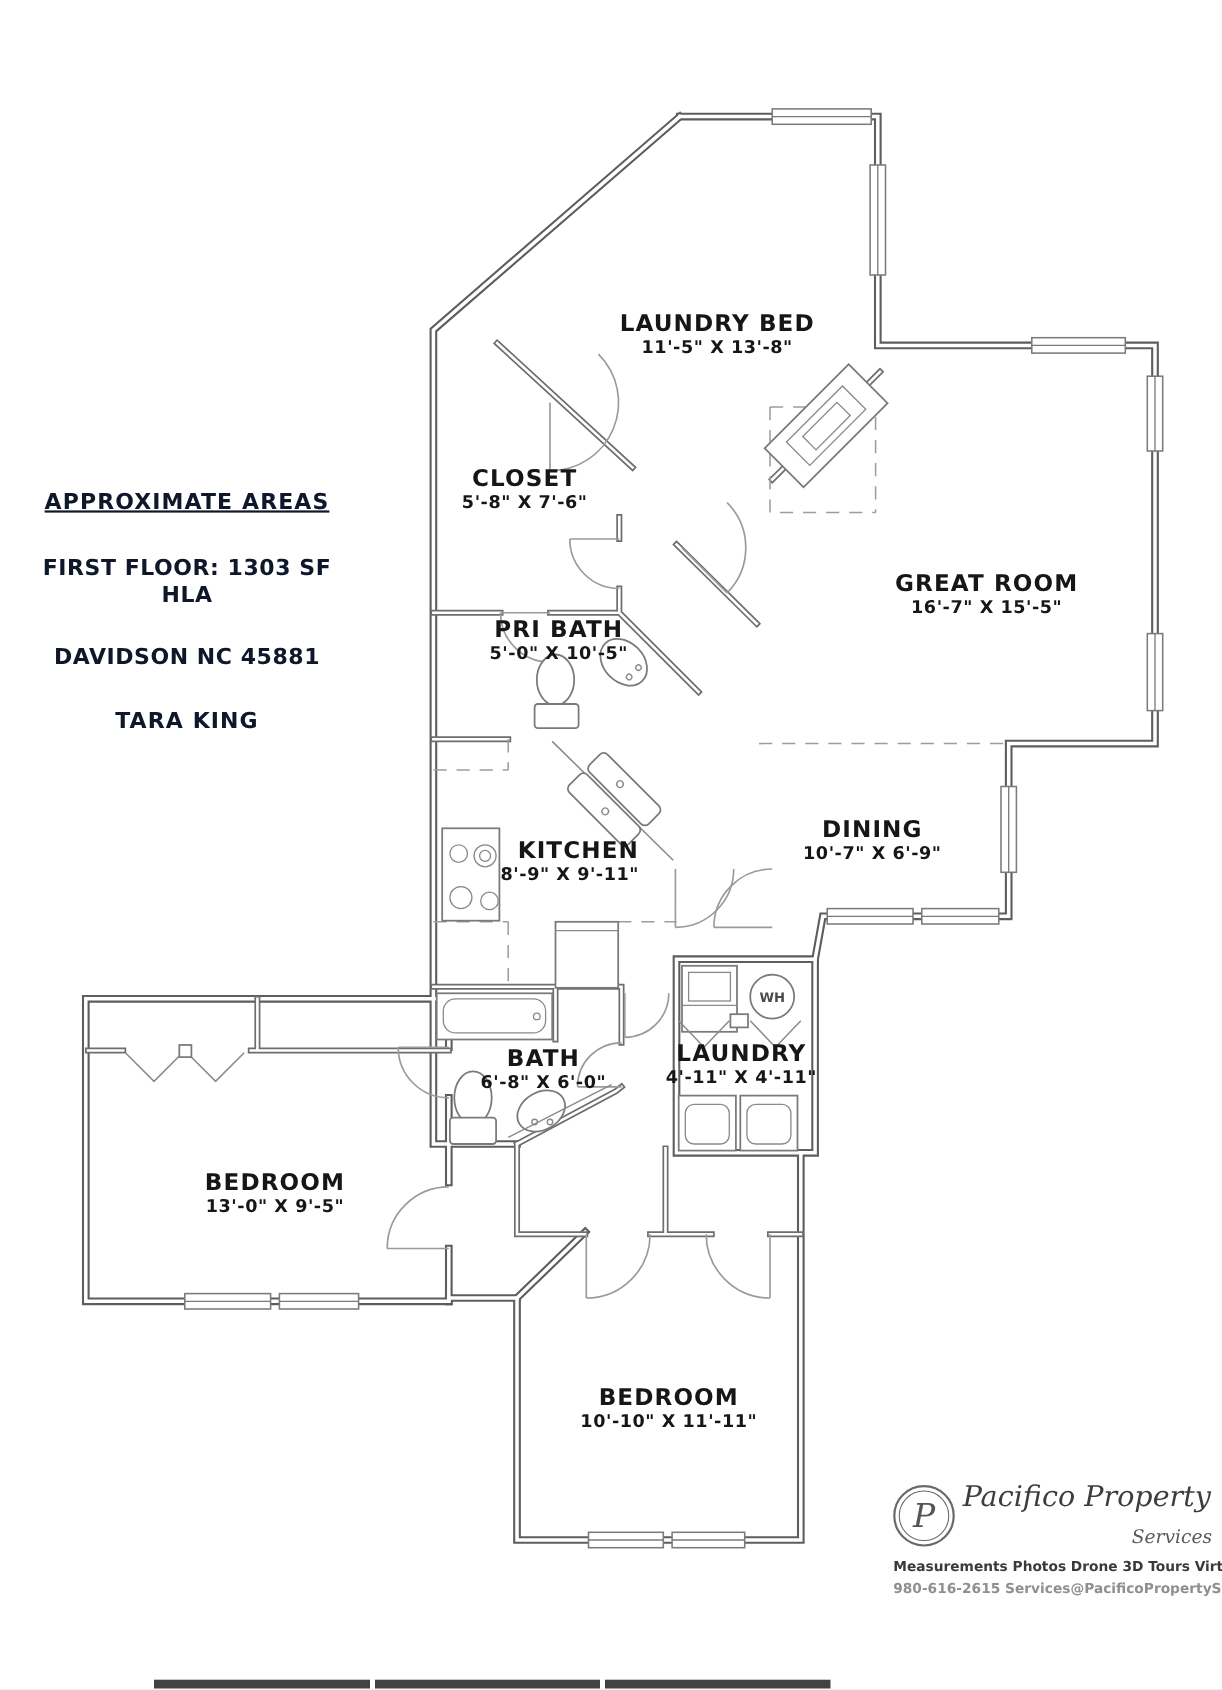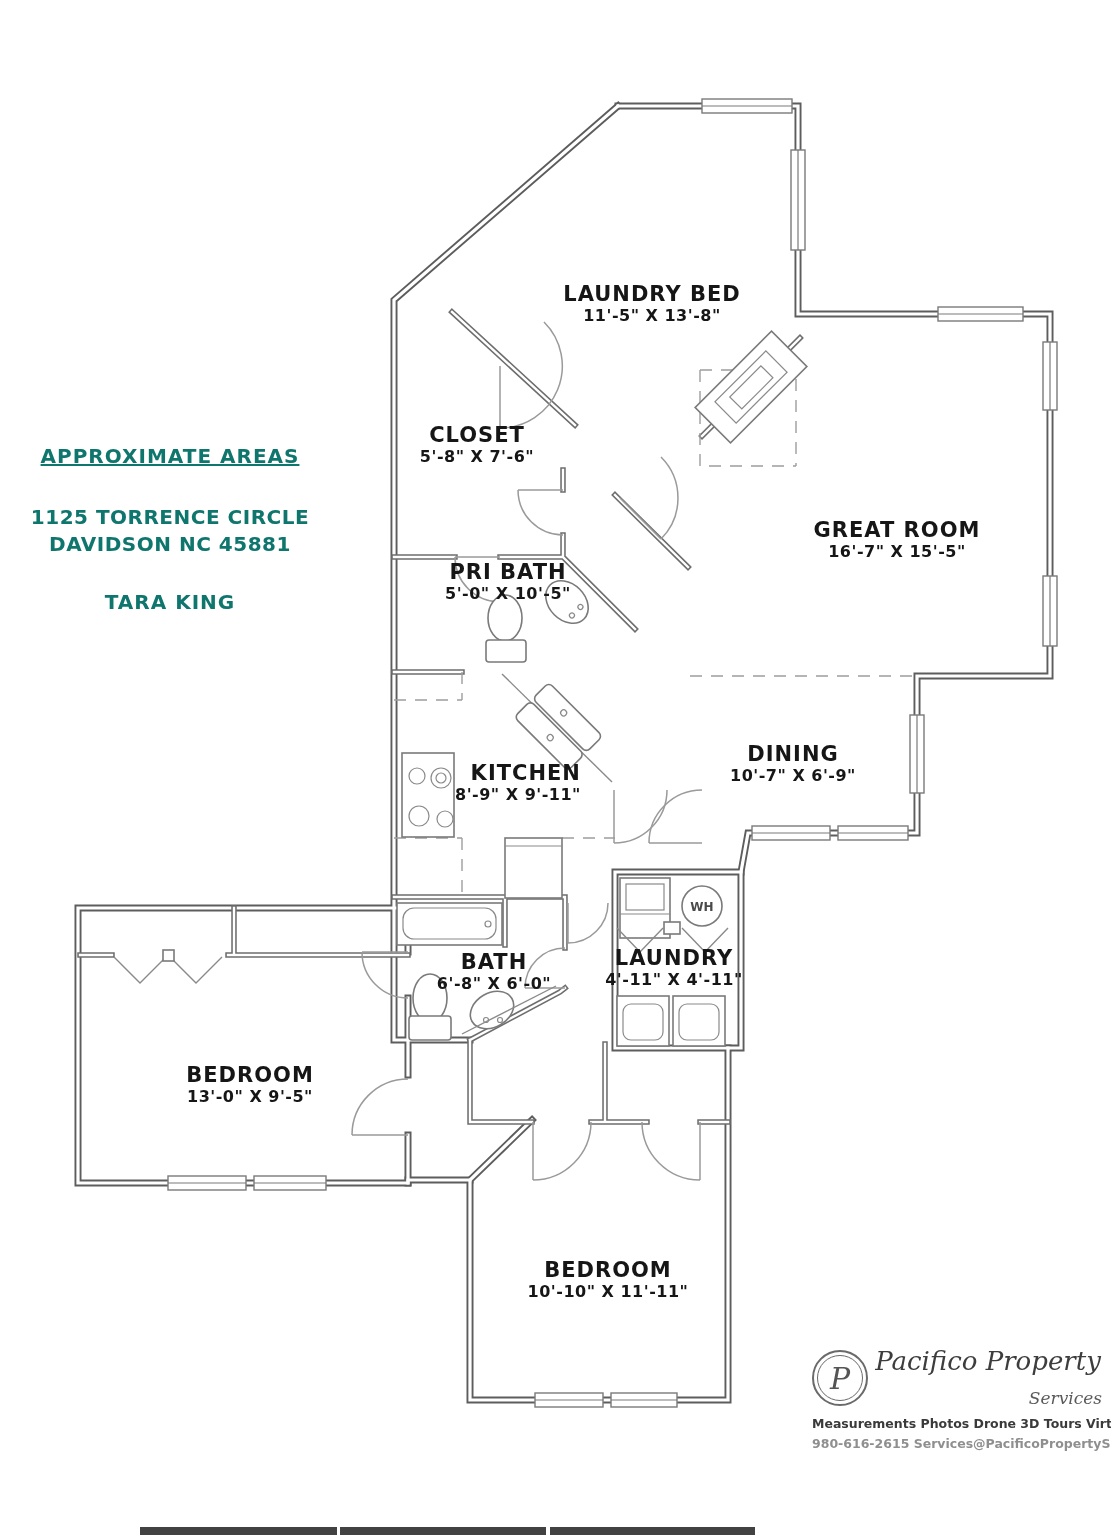--- a/index.html
+++ b/index.html
@@ -17,21 +17,21 @@
   .dash{stroke:#9d9d9d;stroke-width:1.4;fill:none;stroke-dasharray:12 9;}
   .fix{stroke:#7a7a7a;stroke-width:1.6;fill:#ffffff;}
   .fixt{stroke:#8a8a8a;stroke-width:1.2;fill:none;}
   .win{fill:#ffffff;stroke:#7a7a7a;stroke-width:1.4;}
   .winline{stroke:#7a7a7a;stroke-width:1.2;}
 
   .room-label{position:absolute;transform:translateX(-50%);text-align:center;color:#161616;white-space:nowrap;}
   .room-label .nm{font-size:21px;font-weight:700;letter-spacing:1px;}
   .room-label .dm{font-size:16px;font-weight:600;letter-spacing:0.5px;}
 
-  .info-panel{position:absolute;left:18px;top:444px;width:304px;text-align:center;color:#0f766e;}
+  .info-panel{position:absolute;left:18px;top:444px;width:304px;text-align:center;color:#0f172a;}
   .info-panel .t{font-size:20px;font-weight:700;letter-spacing:1px;text-decoration:underline;margin-bottom:36px;}
   .info-panel .l1{font-size:20px;font-weight:700;letter-spacing:0.5px;margin-bottom:32px;}
   .info-panel .l2{font-size:20px;font-weight:700;letter-spacing:0.5px;line-height:27px;}
   .info-panel .l3{font-size:20px;font-weight:700;margin-top:32px;}
   .info-panel .l4{font-size:20px;font-weight:700;letter-spacing:1px;margin-top:32px;}
 
   .brand{position:absolute;left:812px;top:1344px;width:290px;}
   .brand .mono{position:absolute;left:0;top:6px;width:52px;height:52px;border:2px solid #6a6a6a;
                border-radius:50%;display:flex;align-items:center;justify-content:center;}
   .brand .mono .inner{width:44px;height:44px;border:1.5px solid #6a6a6a;border-radius:50%;
@@ -257,21 +257,21 @@
     <div class="nm">BEDROOM</div>
     <div class="dm">13'-0" X 9'-5"</div>
   </div>
   <div class="room-label" style="left:608px;top:1258px;">
     <div class="nm">BEDROOM</div>
     <div class="dm">10'-10" X 11'-11"</div>
   </div>
 
   <div class="info-panel">
     <div class="t">APPROXIMATE AREAS</div>
-    <div class="l2">1125 TORRENCE CIRCLE</div>
+    <div class="l1">FIRST FLOOR: 1303 SF HLA</div>
     <div class="l2">DAVIDSON NC 45881</div>
     <div class="l4">TARA KING</div>
   </div>
 
   <div class="brand">
     <div class="mono">
       <div class="inner">P</div>
     </div>
     <div class="cname">Pacifico Property</div>
     <div class="tag">Services</div>

